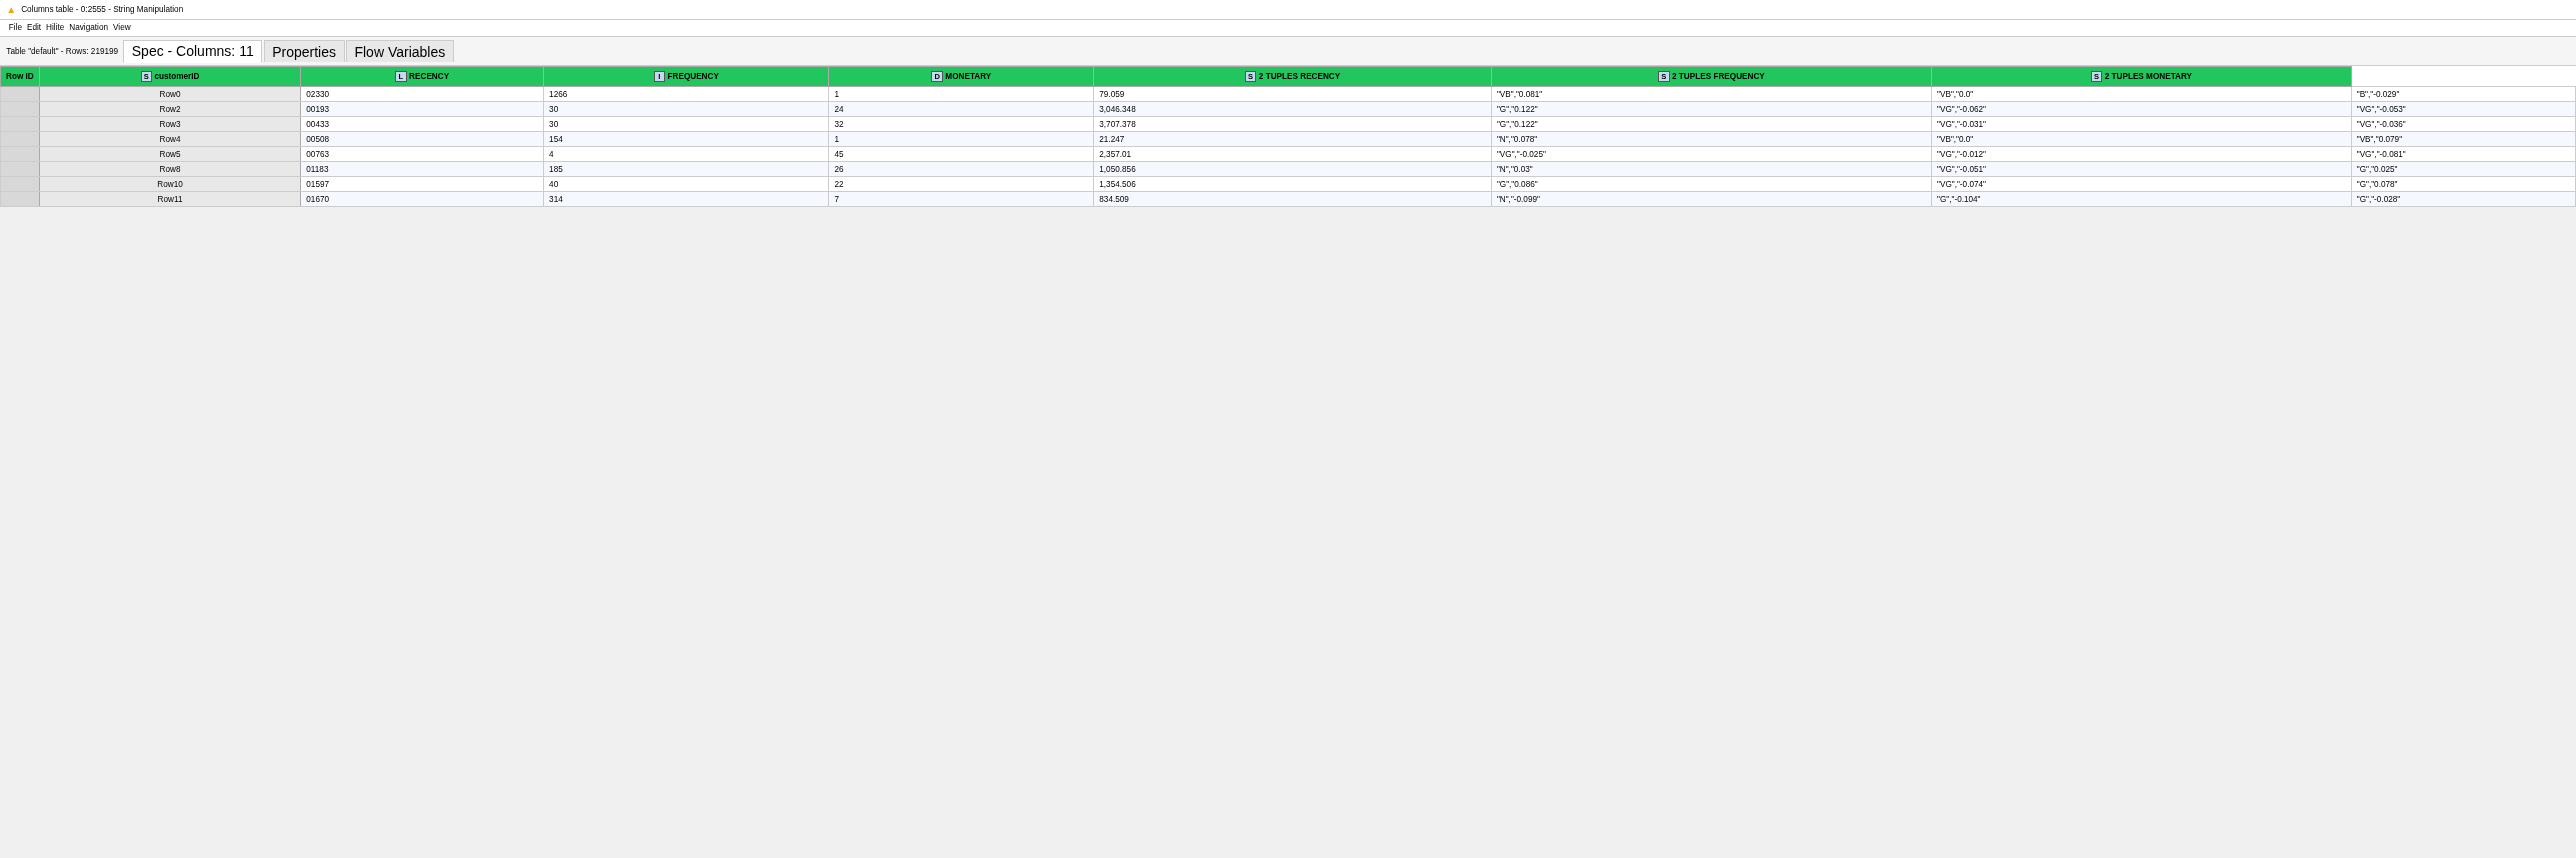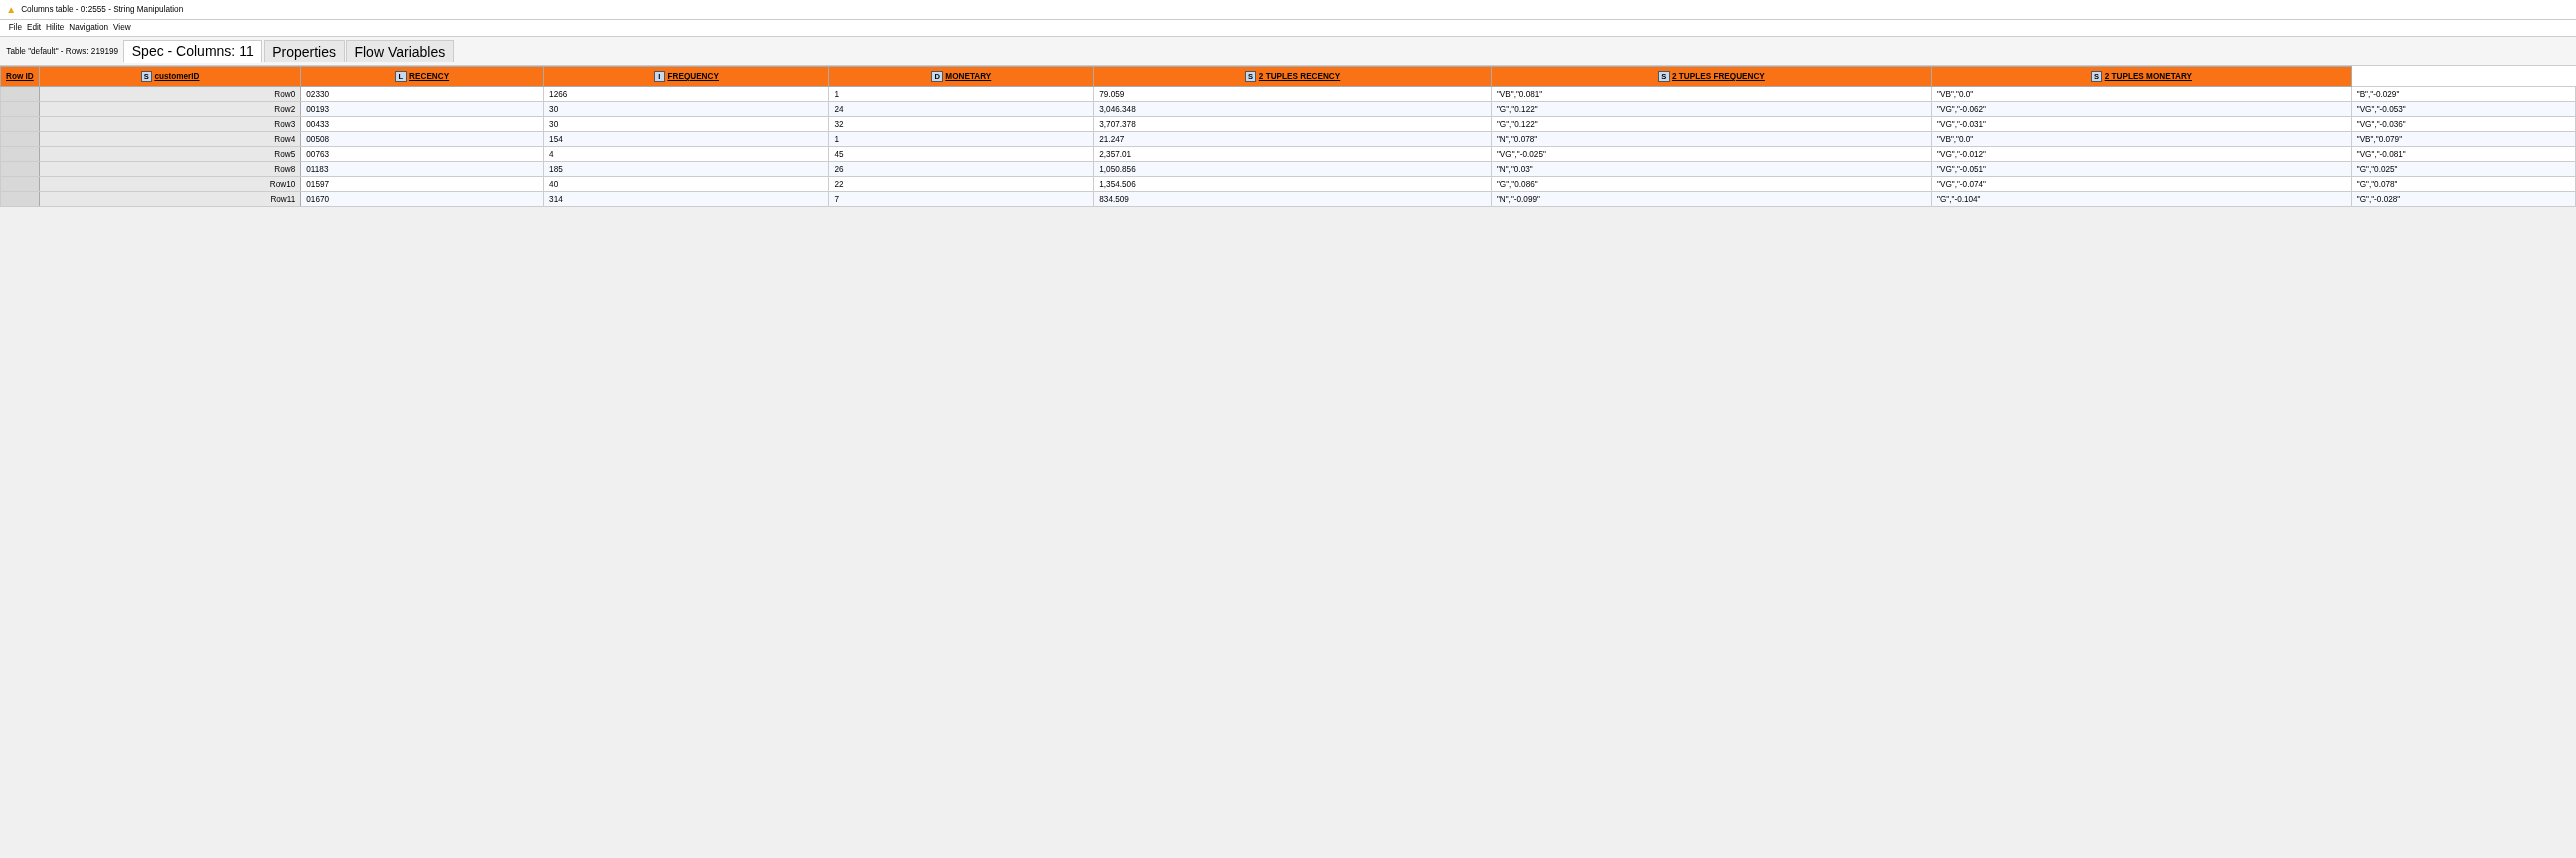--- a/index.html
+++ b/index.html
@@ -65,22 +65,21 @@
     .table-container {
       overflow: auto;
       background: #fff;
     }
     table {
       border-collapse: collapse;
       width: 100%;
       min-width: 568px;
     }
     thead tr {
-      background: #f97316;
-      text-decoration: underline;
+      background: #22c55e;
     }
     th {
       border: 0.6px solid #aaa;
       padding: 3.8px 5px;
       font-size: 8.2px;
       font-weight: bold;
       text-align: center;
       white-space: nowrap;
     }
     th .col-type {
@@ -102,21 +101,21 @@
       border: 0.6px solid #ccc;
       padding: 2.5px 5px;
       font-size: 8.2px;
       white-space: nowrap;
     }
     tbody tr:nth-child(odd) { background: #fff; }
     tbody tr:nth-child(even) { background: #f5f9ff; }
     .row-id-col {
       background: #e8e8e8 !important;
       border-right: 1.3px solid #aaa;
-      text-align: right;
+      text-align: center;
       font-weight: normal;
     }
     .row-index-cell {
       background: #d8d8d8 !important;
       border-right: 0.6px solid #aaa;
       width: 6.3px;
       padding: 2.5px 1.3px;
     }
   </style>
 </head>

